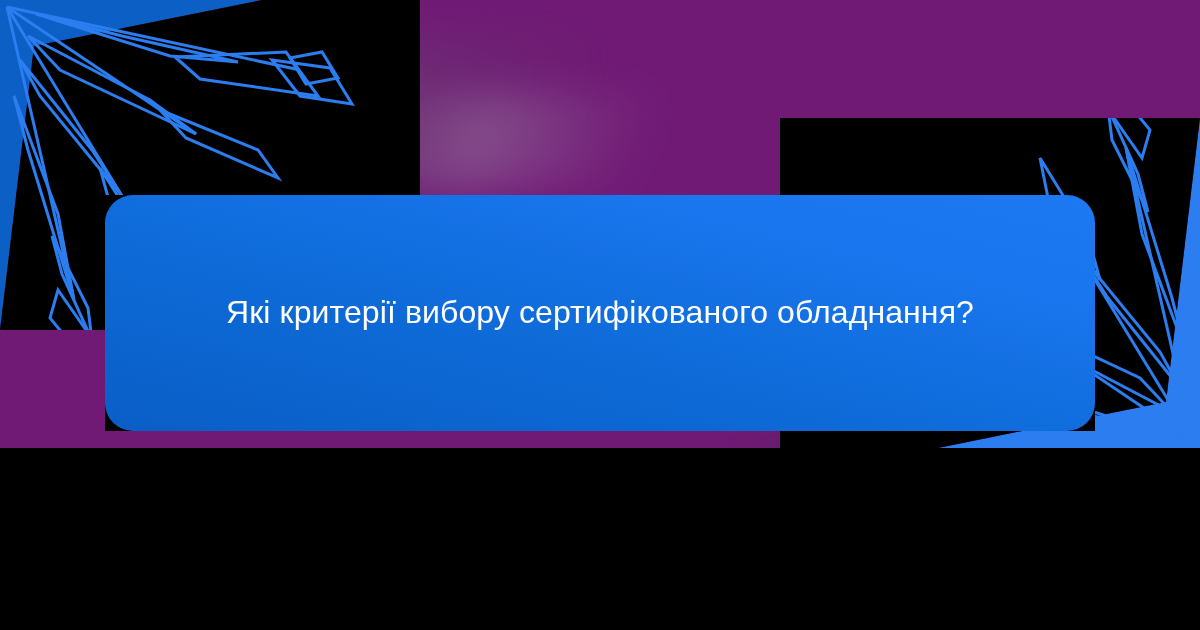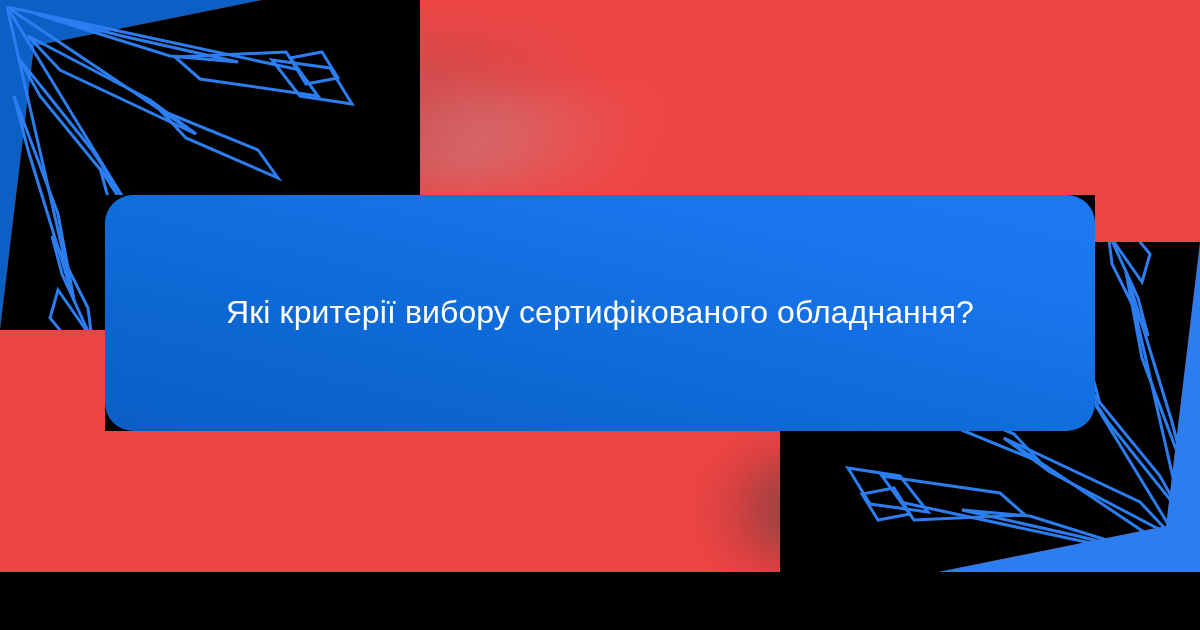--- a/index.html
+++ b/index.html
@@ -8,23 +8,23 @@
     padding: 0;
     background: #000000;
   }
   body {
     font-family: "Liberation Sans", "DejaVu Sans", sans-serif;
   }
 
   .canvas {
     position: relative;
     width: 1200px;
-    height: 572px;
+    height: 448px;
     overflow: hidden;
-    background: #ef4444;
+    background: #701a75;
   }
 
   
   .frame-wedge {
     position: absolute;
     pointer-events: none;
   }
   .frame-wedge svg { display: block; }
 
   .frame-tl { left: 0; top: 0; width: 420px; height: 330px; }

